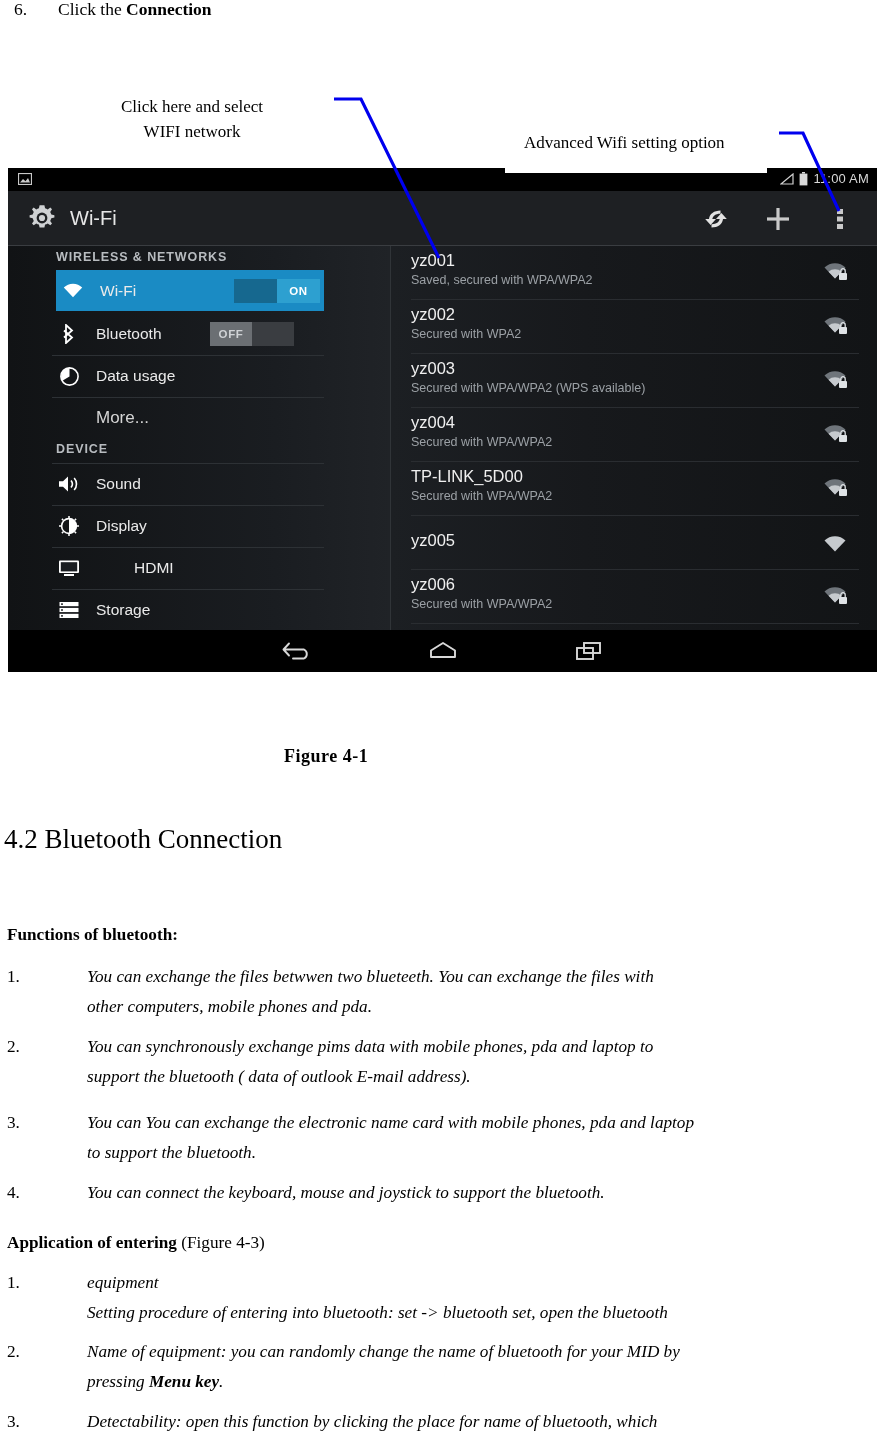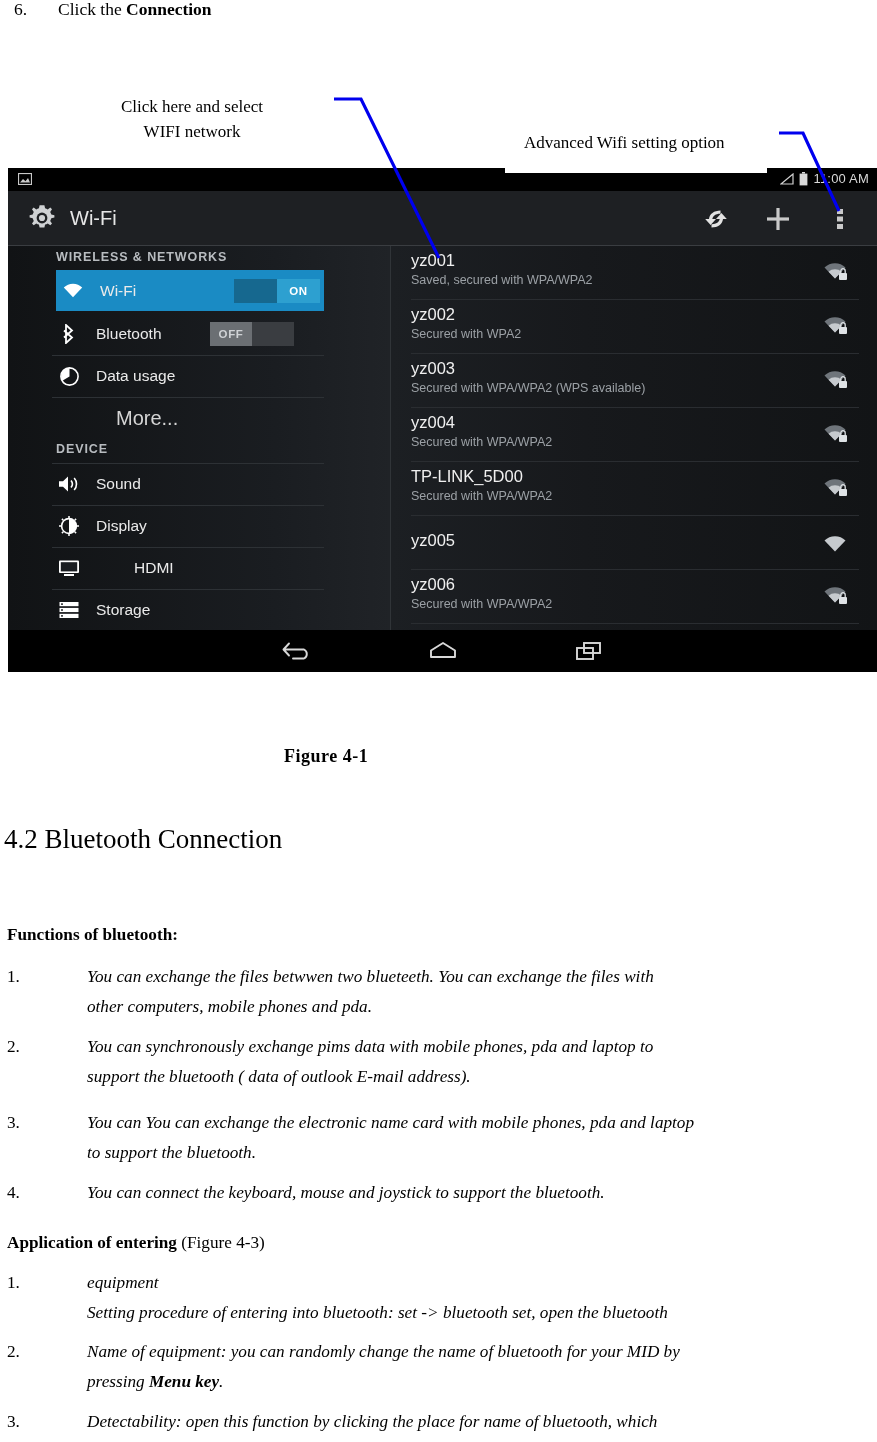--- a/index.html
+++ b/index.html
@@ -203,21 +203,21 @@
     display: flex;
     align-items: center;
     justify-content: center;
     flex: 0 0 auto;
   }
   .nav-label {
     color: #eaeaea;
     font-size: 15.5px;
     margin-left: 14px;
   }
-  .nav-row.noicon .nav-label { margin-left: 64px; font-size: 20px; color: #d5d5d5;}
+  .nav-row.noicon .nav-label { margin-left: 44px; font-size: 17px; color: #d5d5d5;}
   .toggle {
     position: absolute;
     right: 0;
     width: 86px;
     height: 24px;
     display: flex;
   }
   .toggle .half {
     flex: 1;
     display: flex;

